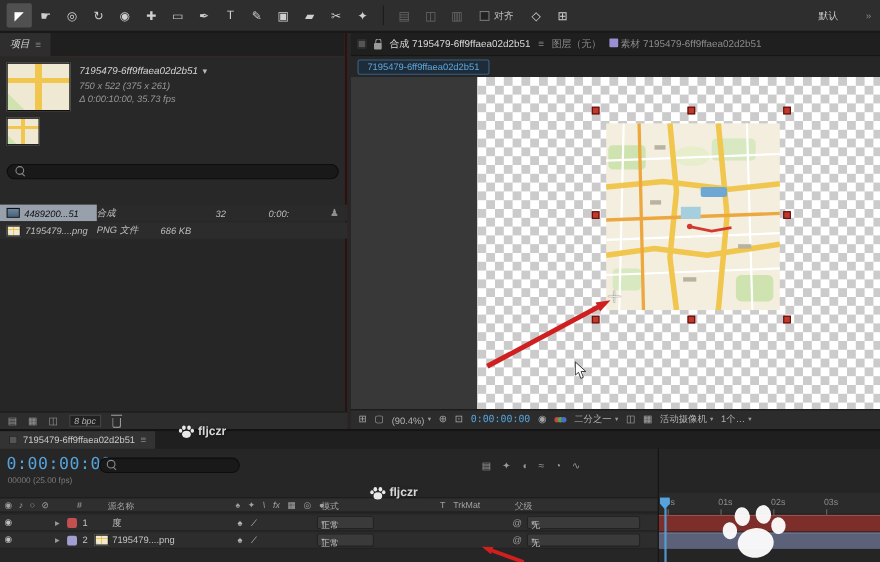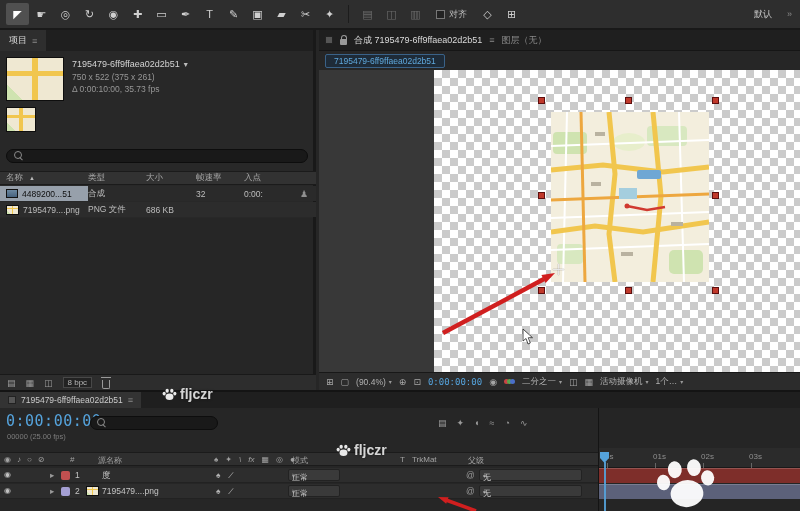--- a/index.html
+++ b/index.html
@@ -10,25 +10,25 @@
 
 
 .toolbar{position:absolute;left:0;top:0;width:800px;height:30px;background:#2e2e2e;border-bottom:2px solid #191919;display:flex;align-items:center;padding:0 6px;gap:1px;}
 .tool{width:23px;height:22px;display:flex;align-items:center;justify-content:center;color:#cfcfcf;font-size:11px;border-radius:2px;}
 .tool.active{background:#505050;color:#fff;}
 .tool.dim{color:#6a6a6a;}
 .vsep{width:1px;height:18px;background:#1c1c1c;margin:0 6px;}
 .snapwrap{display:flex;align-items:center;gap:4px;margin:0 8px;color:#bdbdbd;}
 .checkbox{width:9px;height:9px;border:1px solid #777;background:#222;}
 .flexspacer{flex:1;}
-.workspace{color:#c8c8c8;margin-right:14px;font-size:9px;}
+.workspace{color:#c8c8c8;margin-right:24px;font-size:9px;}
 .overflow{color:#8a8a8a;margin-right:2px;}
 
 
-.project{position:absolute;left:0;top:30px;width:316px;height:360px;background:#b91c1c;border-right:3px solid #191919;}
+.project{position:absolute;left:0;top:30px;width:316px;height:360px;background:#b91c1c;border-right:3px solid #191919;font-style:italic;}
 .ptabs{height:21px;background:#1f1f1f;display:flex;align-items:stretch;font-size:9px;}
 .ptab{display:flex;align-items:center;gap:5px;padding:0 9px;color:#8f8f8f;background:#232323;}
 .ptab.active{background:#2e2e2e;color:#d6d6d6;}
 .menu{color:#8a8a8a;font-size:9px;}
 .chip{width:8px;height:8px;border-radius:1px;display:inline-block;}
 .pbody{position:absolute;left:0;top:21px;right:0;bottom:0;background:#282828;}
 .mapthumb{background-color:#efe8d2;background-image:linear-gradient(90deg,transparent 44%,#f1c64e 44% 56%,transparent 56%),linear-gradient(0deg,transparent 58%,#f1c64e 58% 70%,transparent 70%),linear-gradient(45deg,#cfe3b0 0 16%,transparent 16%);border:1px solid #0e0e0e;}
 .t1{position:absolute;left:6px;top:6px;width:58px;height:44px;}
 .t2{position:absolute;left:6px;top:56px;width:30px;height:25px;}
 .pinfo{position:absolute;left:72px;top:7px;line-height:12px;white-space:nowrap;}
@@ -131,21 +131,21 @@
 .rlabel{position:absolute;top:4px;font-size:8px;color:#8f8f8f;}
 .tick{position:absolute;top:15px;width:1px;height:5px;background:#666;}
 .track{position:absolute;left:0;right:0;height:15px;border-top:1px solid rgba(255,255,255,.18);}
 .trk1{top:60px;}
 .trk2{top:76px;}
 .phead2{position:absolute;left:1px;top:44px;width:9px;height:11px;clip-path:polygon(0 0,100% 0,100% 55%,50% 100%,0 55%);z-index:5;}
 .phline{position:absolute;left:5px;top:54px;bottom:0;width:2px;opacity:.9;z-index:5;}
 .arrow2{position:absolute;left:432px;top:100px;width:48px;height:21px;z-index:30;}
 
 
-.wm{position:absolute;display:flex;align-items:center;gap:3px;color:rgba(255,255,255,.82);font-size:14px;font-weight:bold;z-index:60;pointer-events:none;text-shadow:0 0 3px rgba(0,0,0,.45);}
+.wm{position:absolute;display:flex;gap:3px;color:rgba(255,255,255,.82);font-size:11px;font-weight:bold;z-index:60;pointer-events:none;text-shadow:0 0 3px rgba(0,0,0,.45);}
 .wm svg{width:15px;height:13px;opacity:.9;}
 .wm1{left:162px;top:386px;}
 .wm2{left:336px;top:442px;}
 .bigpaw{position:absolute;left:645px;top:457px;width:82px;height:54px;z-index:60;pointer-events:none;opacity:.95;transform:rotate(-6deg);}
 </style>
 </head>
 <body>
 
 <div class="app">
 
@@ -228,30 +228,20 @@
       <div class="mapthumb t1"></div>
       <div class="pinfo">
         <div class="pname"><span>7195479-6ff9ffaea02d2b51</span> <span class="dd">▼</span></div>
         <div class="pmeta">750 x 522 (375 x 261)</div>
         <div class="pmeta">Δ 0:00:10:00, 35.73 fps</div>
       </div>
       <div class="mapthumb t2"></div>
       <div class="psearch">
           <span class="mag"></span>
         </div>
-      <div class="phead">
-        <div class="c name">
-            <span>名称</span>
-            <span class="sort">▲</span>
-          </div>
-        <div class="c type">类型</div>
-        <div class="c size">大小</div>
-        <div class="c fps">帧速率</div>
-        <div class="c inp">入点</div>
-      </div>
       <div class="prow r1">
         <div class="c name sel">
             <span class="compicon"></span>
             <span>4489200...51</span>
           </div>
         <div class="c type">合成</div>
         <div class="c size"></div>
         <div class="c fps">32</div>
         <div class="c inp">0:00:</div>
         <span class="person">♟</span>
@@ -275,20 +265,21 @@
     </div>
   </div>
 
   <div class="viewer">
     <div class="vtabs">
       <span class="paneldot"></span>
       <span class="lock"></span>
       <div class="vtab active">合成 7195479-6ff9ffaea02d2b51</div>
       <span class="menu">≡</span>
       <div class="vtab">图层（无）</div>
+      <div class="vtab"><span class="chip" style="background: rgb(154, 143, 208);"></span> <span>素材 7195479-6ff9ffaea02d2b51</span></div>
     </div>
     <div class="vchiprow">
       <div class="compchip">7195479-6ff9ffaea02d2b51</div>
     </div>
     <div class="canvas">
       <div class="checker"></div>
       <svg class="mapimg" viewBox="0 0 158 170" preserveAspectRatio="none">
         <rect width="158" height="170" fill="#f3eedd"></rect>
         <rect x="2" y="20" width="34" height="22" rx="4" fill="#cfe3b0"></rect>
         <rect x="96" y="14" width="40" height="20" rx="4" fill="#d8e8c0"></rect>

